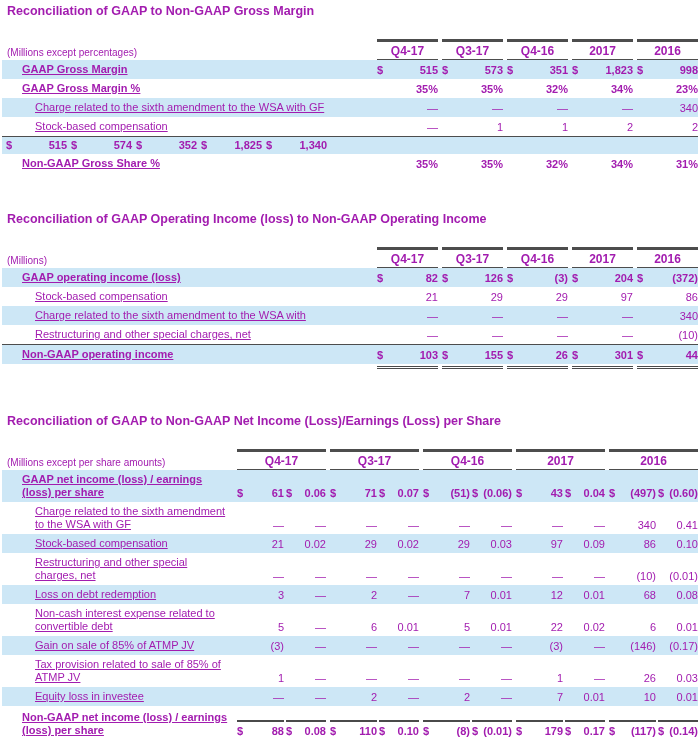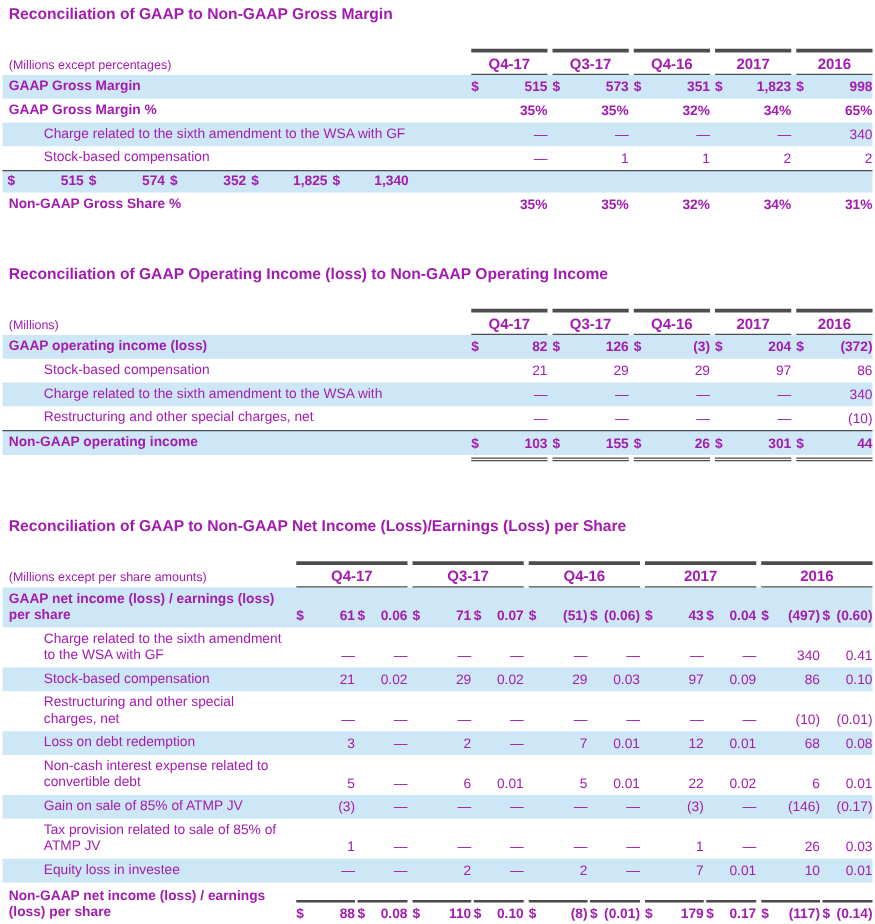--- a/index.html
+++ b/index.html
@@ -19,21 +19,21 @@
   .col-head{
     width:61px;margin-left:4px;text-align:center;font-weight:bold;font-size:12px;
     border-top:3px solid #4d4d4d;border-bottom:1px solid #4d4d4d;padding:2px 0 1px 0;
   }
   .col-head.wide{width:89px;}
   
   .row{display:flex;align-items:flex-end;padding:2px 0;}
   .row.hl{background:#cde7f6;}
   .row.bold .label-cell,.row.bold .val,.row.bold .dollar,.row.bold .ps-val{font-weight:bold;}
   .row.rule-full{border-top:1px solid #4d4d4d;}
-  .label-cell{flex:1;font-size:11px;line-height:13px;padding:1px 4px 1px 5px;}
+  .label-cell{flex:1;font-size:11px;line-height:13px;padding:1px 4px 1px 20px;text-decoration:underline;}
   .label-cell.indent{padding-left:33px;}
   .grp{width:61px;margin-left:4px;display:flex;align-items:flex-end;font-size:11px;line-height:13px;}
   .grp .dollar{width:13px;text-align:left;}
   .grp .val{flex:1;text-align:right;}
   
   .grp2{width:89px;margin-left:4px;display:flex;align-items:flex-end;font-size:11px;line-height:13px;}
   .sub{display:flex;align-items:flex-end;}
   .sub.amt{width:47px;margin-right:2px;}
   .sub.ps{width:40px;}
   .sub .dollar{width:9px;text-align:left;}
@@ -99,21 +99,21 @@
           <div class="grp">
             <div class="dollar"></div>
             <div class="val">32%</div>
           </div>
           <div class="grp">
             <div class="dollar"></div>
             <div class="val">34%</div>
           </div>
           <div class="grp">
             <div class="dollar"></div>
-            <div class="val">65%</div>
+            <div class="val">23%</div>
           </div>
         </div>
         <div class="row hl">
           <div class="label-cell indent">Charge related to the sixth amendment to the WSA with GF</div>
           <div class="grp">
             <div class="dollar"></div>
             <div class="val">—</div>
           </div>
           <div class="grp">
             <div class="dollar"></div>

